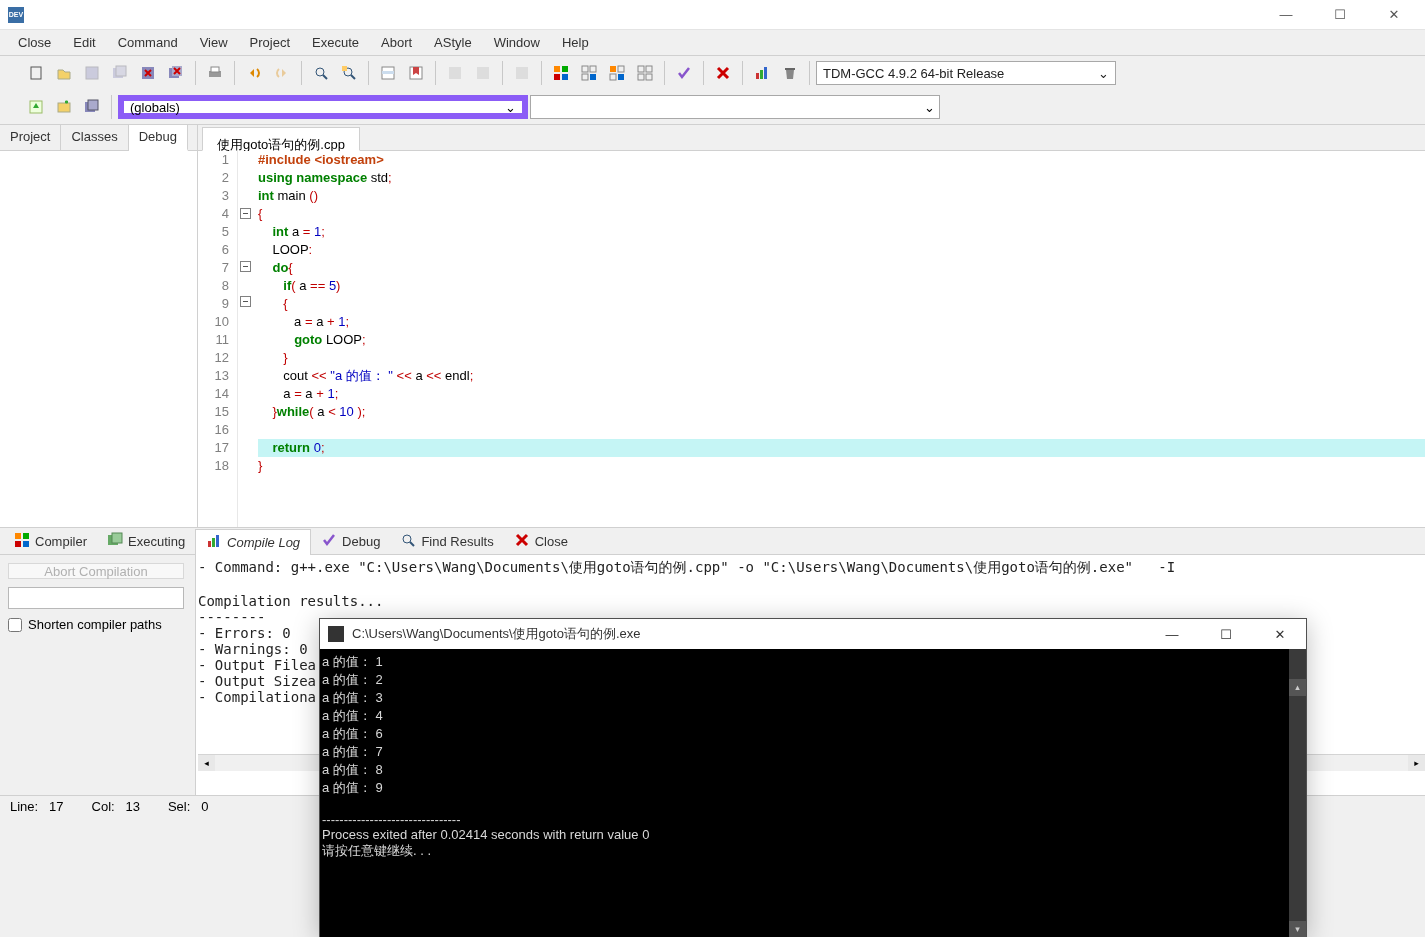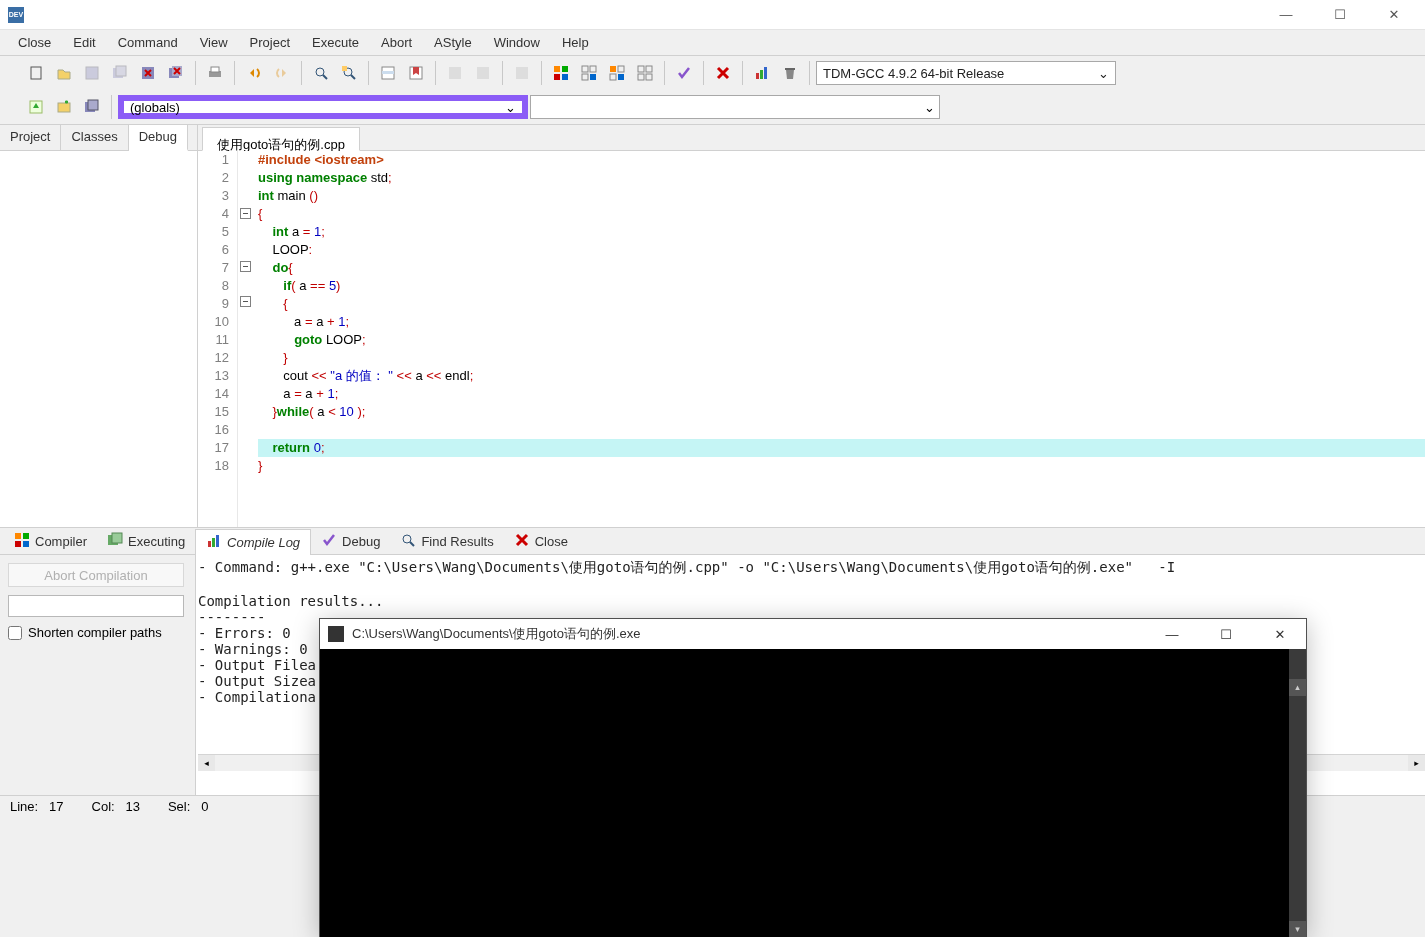--- a/index.html
+++ b/index.html
@@ -256,21 +256,21 @@
   height: 240px;
   background: #f0f0f0;
 }
 .bottom-left {
   width: 196px;
   border-right: 1px solid #d0d0d0;
   padding: 8px;
 }
 .abort-btn {
   width: 176px;
-  height: 24px;
+  height: 16px;
   background: #f8f8f8;
   border: 1px solid #d8d8d8;
   color: #b0b0b0;
   margin-bottom: 8px;
 }
 .progress {
   width: 176px;
   height: 22px;
   border: 1px solid #b8b8b8;
   background: #fff;
@@ -760,19 +760,30 @@
 <div class="console-window">
   <div class="console-title">
     <div class="ci"></div>
     <span>C:\Users\Wang\Documents\使用goto语句的例.exe</span>
     <div class="controls">
       <span>—</span>
       <span>☐</span>
       <span>✕</span>
     </div>
   </div>
-  <div class="console-body">
+  <div class="console-body"><div>a 的值： 1
+a 的值： 2
+a 的值： 3
+a 的值： 4
+a 的值： 6
+a 的值： 7
+a 的值： 8
+a 的值： 9
+
+--------------------------------
+Process exited after 0.02414 seconds with return value 0
+请按任意键继续. . .</div>
     <div class="console-scroll">
       <div class="up">▴</div>
       <div class="down">▾</div>
     </div>
   </div>
 </div>
 
 </body></html>

